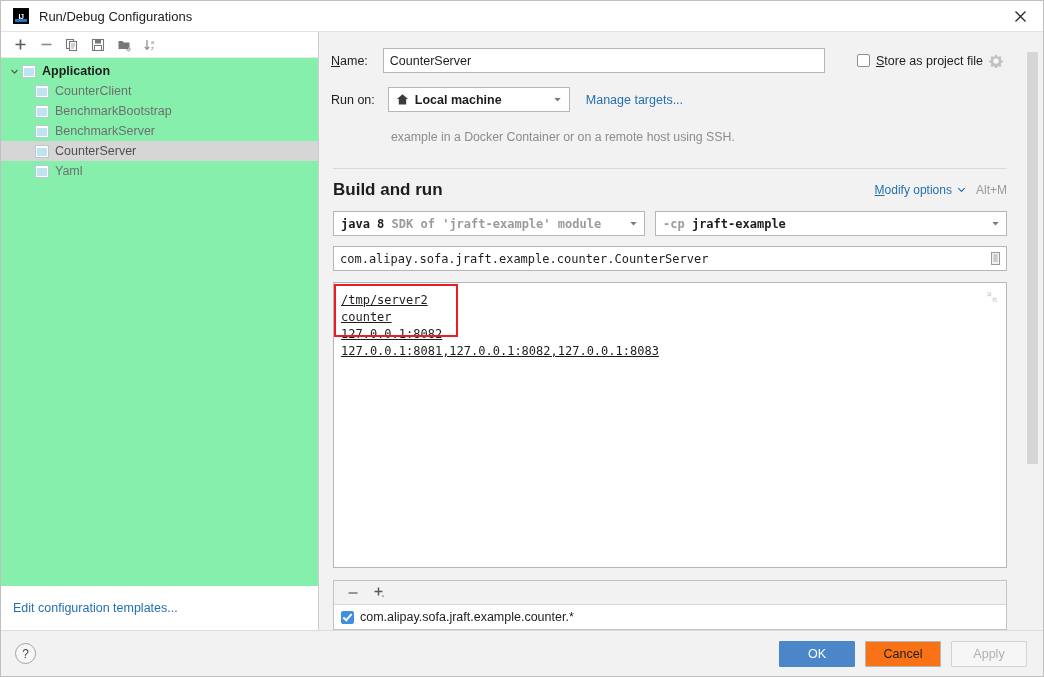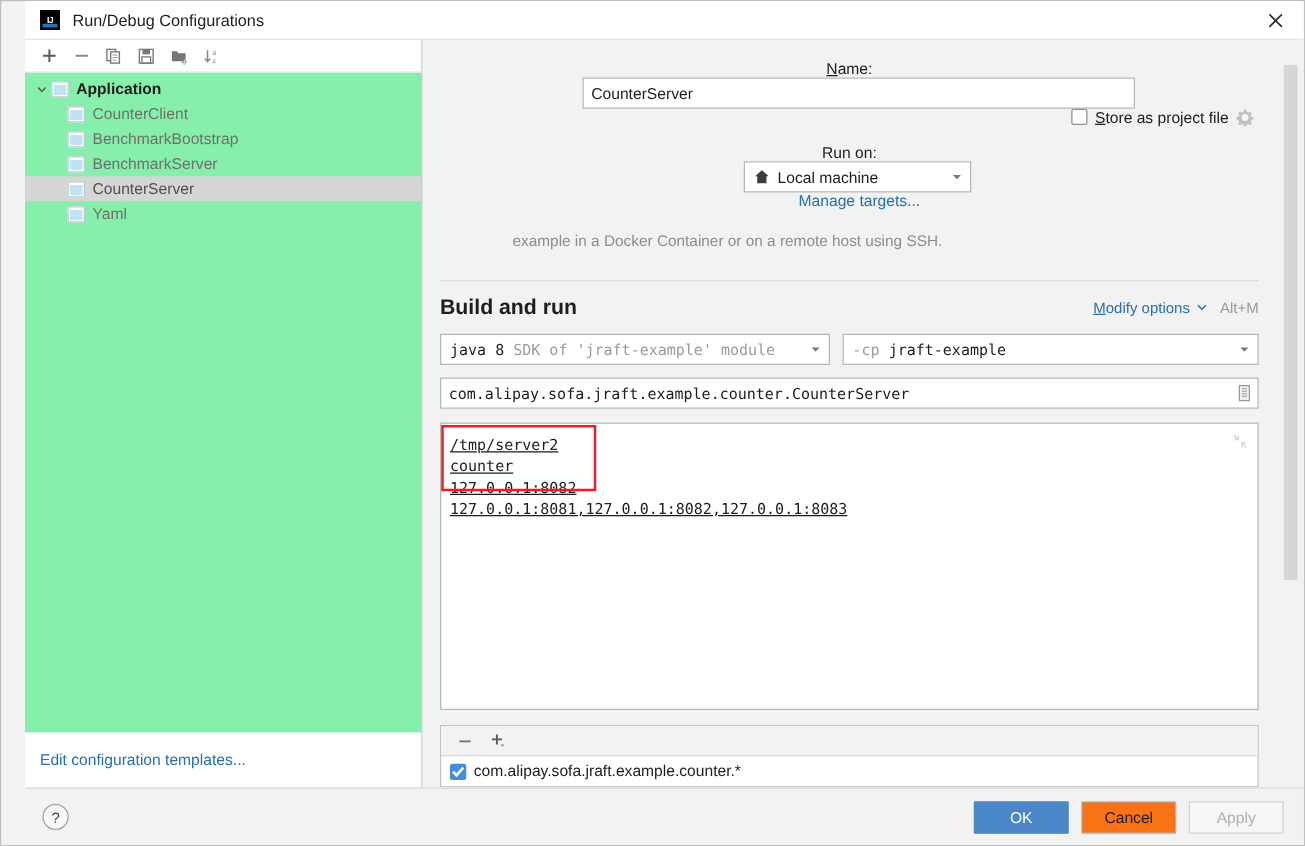--- a/index.html
+++ b/index.html
@@ -11,21 +11,21 @@
     font-family: "Liberation Sans", sans-serif;
     font-size: 12px;
     color: #1d1d1d;
     -webkit-font-smoothing: antialiased;
   }
   .dialog {
     position: relative;
     width: 1044px; height: 677px;
     background: #f2f2f2;
     border: 1px solid #bfbfbf;
-    display: flex; flex-direction: column; padding-left: 19px;
+    display: flex; flex-direction: column;
   }
 
   
   .titlebar {
     height: 31px; min-height: 31px;
     background: #ffffff;
     display: flex; align-items: center;
     border-bottom: 1px solid #e4e4e4;
     position: relative;
   }
@@ -140,21 +140,21 @@
     position: absolute; right: 5px; top: 20px;
     width: 11px; height: 412px;
     background: #d6d6d6; border-radius: 0;
   }
   .rinner {
     padding: 16px 34px 0 12px;
     display: flex; flex-direction: column;
     flex: 1; min-height: 0;
   }
 
-  .row { display: flex; align-items: center; flex-direction: column; }
+  .row { display: flex; align-items: center; }
 
   .lbl { color: #1d1d1d; font-size: 12.5px; }
   .lbl u { text-decoration: underline; }
 
   .txtinput {
     height: 25px;
     border: 1px solid #b6b6b6;
     background: #ffffff;
     display: flex; align-items: center;
     padding: 0 6px;
@@ -183,21 +183,21 @@
     width: 3px; height: 7px;
     border: solid #ffffff; border-width: 0 2px 2px 0;
     transform: rotate(42deg); margin-top: -2px;
   }
   .gear { width: 14px; height: 14px; opacity: .55; }
 
   .runonrow { margin-bottom: 9px; }
   .combo {
     height: 25px; border: 1px solid #b6b6b6; background: #ffffff;
     display: flex; align-items: center; padding: 0 0 0 7px;
-    font-size: 12.5px; position: relative;
+    font-size: 12.5px; position: relative; font-weight: bold;
   }
   .combo .arrow {
     width: 22px; display: flex; align-items: center; justify-content: center;
     margin-left: auto;
   }
   .runon-combo { width: 182px; margin-left: 13px; }
   .homeicon { width: 13px; height: 13px; margin-right: 6px; flex: none; }
   .managelink { margin-left: 16px; }
 
   .desc {

